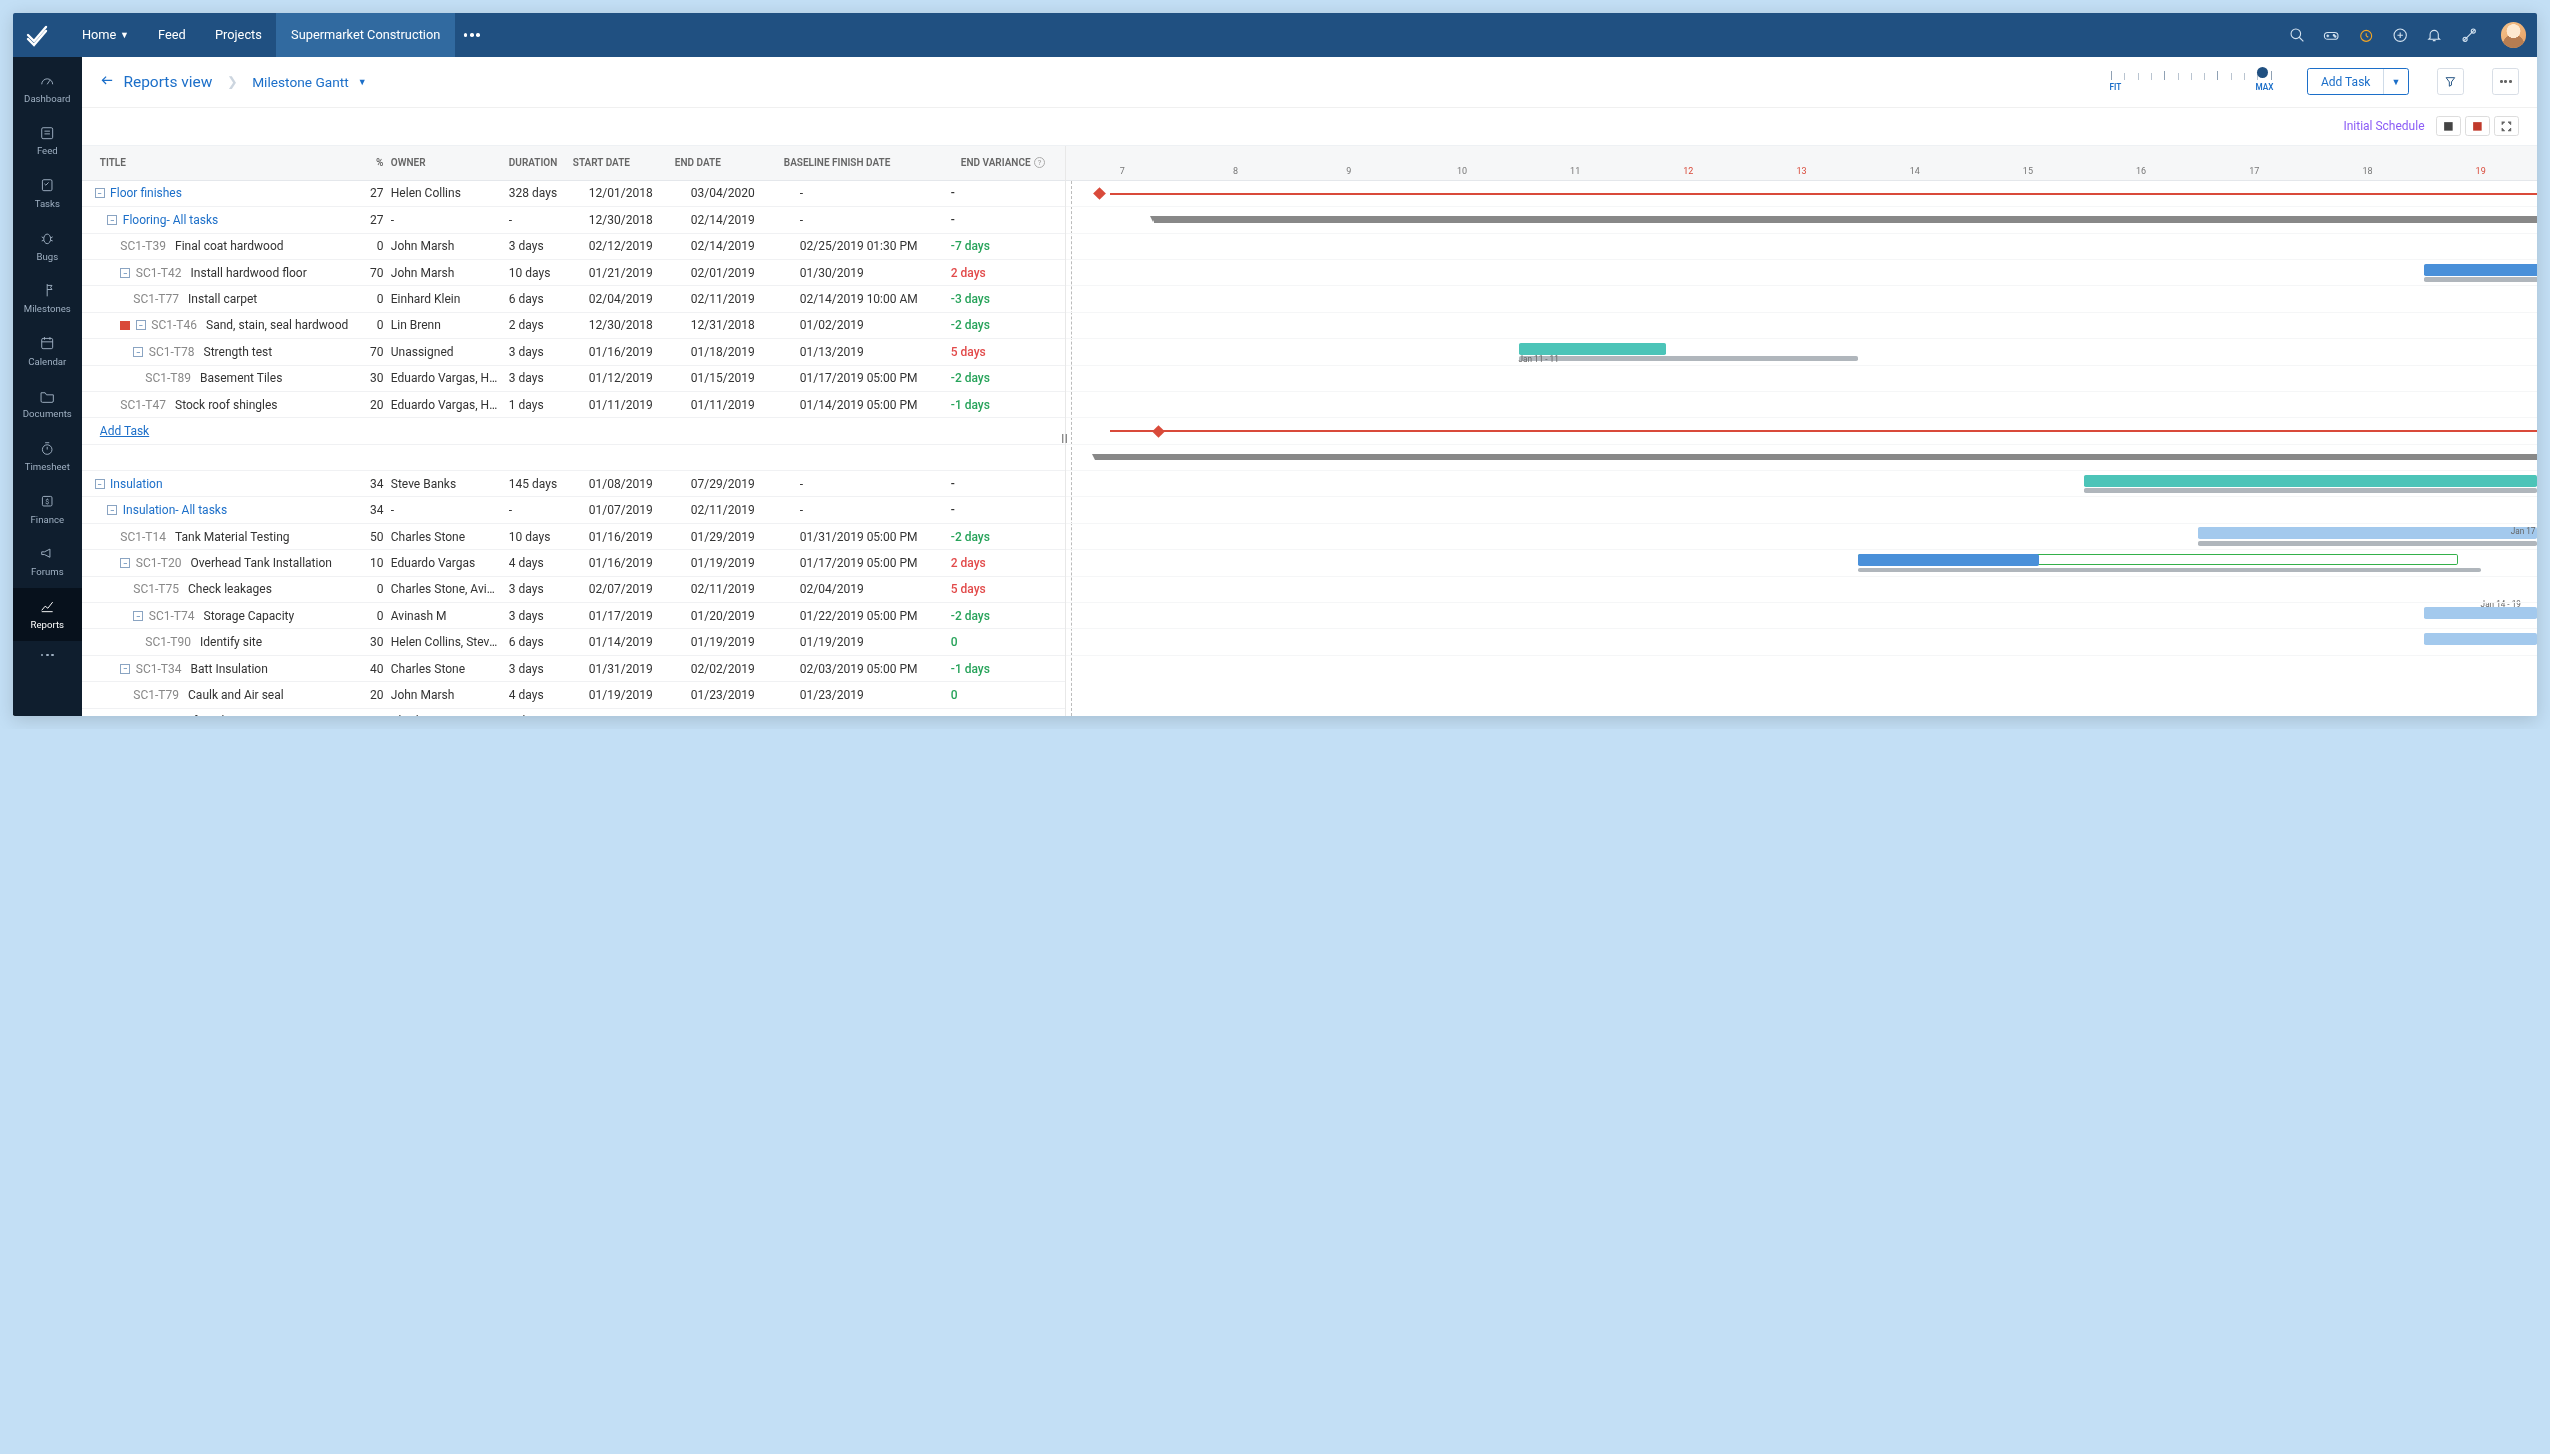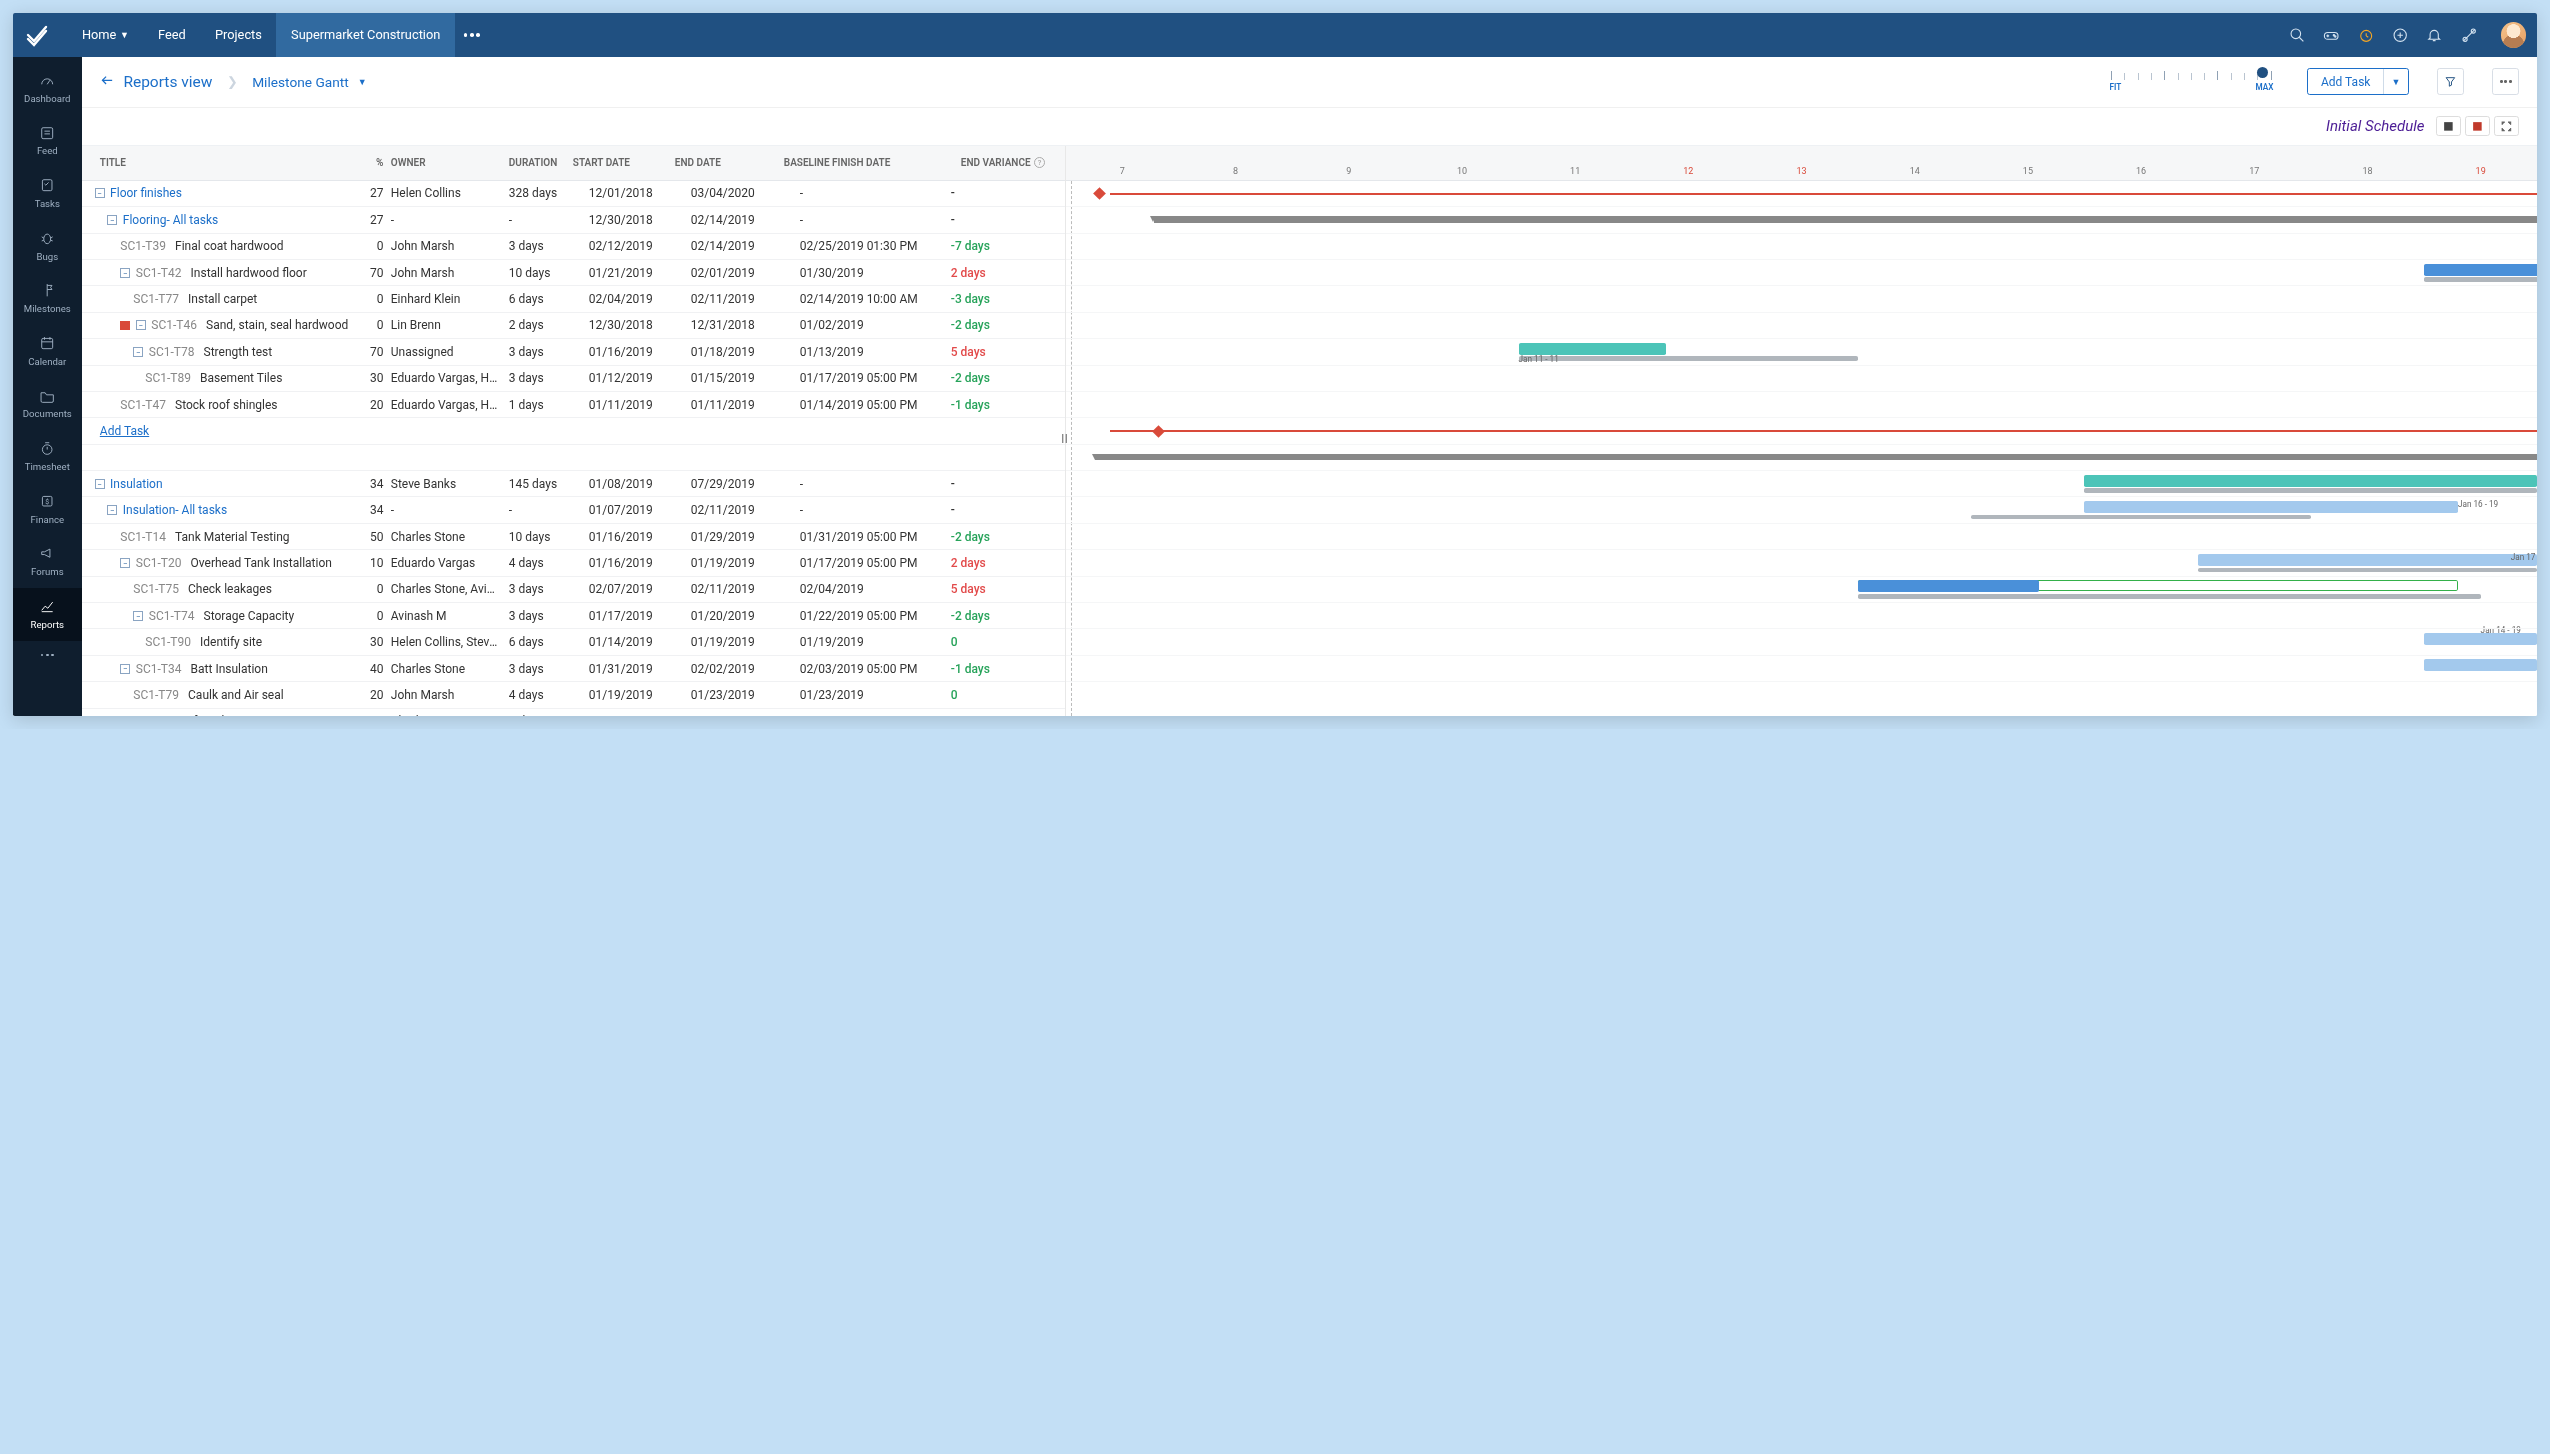--- a/index.html
+++ b/index.html
@@ -59,21 +59,21 @@
 .btn-addtask .lbl{padding:0 12.8px;}
 .btn-addtask .divider{width:0.9px;height:100%;background:#cfdbe8;}
 .btn-addtask .dd{padding:0 7.3px;font-size:9px;}
 .icon-btn { width:27px;height:27px;border:0.9px solid #d8dee6;border-radius:2.7px;display:flex;align-items:center;justify-content:center;margin-left:7.3px;cursor:pointer;color:#205081;}
 .icon-btn svg{width:12.8px;height:12.8px;fill:none;stroke:currentColor;stroke-width:1.8;}
 .icon-btn.dots3 span{width:2.7px;height:2.7px;border-radius:50%;background:#666;margin:0 0.9px;}
 .icon-btn.dots3{color:#666;}
 
 
 .sched-row { height: 38px; display:flex; align-items:center; justify-content:flex-end; padding:0 18px; gap:11px; border-bottom:0.9px solid #eef1f4;}
-.sched-row .sched-label{font-size:15px;color:#4c1d95;font-style:italic;}
+.sched-row .sched-label{font-size:12px;color:#8b5cf6;}
 .sched-icons{display:flex;gap:3.6px;}
 .sicon{width:25.5px;height:20px;border:0.9px solid #ddd;display:flex;align-items:center;justify-content:center;cursor:pointer;border-radius:2.7px;}
 .sicon.r{color:#c0392b;}
 .sicon svg{width:12.8px;height:12.8px;fill:currentColor;}
 
 
 .gantt-split { flex:1; display:flex; min-height:0; }
 .grid-pane { width: 984px; flex-shrink:0; border-right:0.9px solid #e8e8e8; display:flex;flex-direction:column; position:relative;}
 .gantt-pane { flex:1; display:flex; flex-direction:column; min-width:0; position:relative;}
 
@@ -752,25 +752,20 @@
                   <div class="ms-line" style="left:3%;right:0;"></div>
                   <div class="ms-diamond" style="left:6%;"></div>
                 </div>
                 <div class="tl-row">
                   <div class="summary-bar" style="left:2%;right:0;"></div>
                 </div>
                 <div class="tl-row">
                   <div class="bar gray" style="left:69.23076923076923%;width:30.76923076923077%;"></div>
                   <div class="bar teal" style="left:69.23076923076923%;width:30.76923076923077%;"></div>
                 </div>
-                <div class="tl-row">
-                  <div class="bar gray" style="left:61.53846153846154%;width:23.076923076923077%;"></div>
-                  <div class="bar blue-light" style="left:69.23076923076923%;width:25.384615384615383%;"></div>
-                  <div class="bar-label" style="left:94.61538461538463%;">Jan 16 - 19</div>
-                </div>
                 <div class="tl-row"></div>
                 <div class="tl-row">
                   <div class="bar gray" style="left:76.92307692307692%;width:23.076923076923077%;"></div>
                   <div class="bar blue-light" style="left:76.92307692307692%;width:23.076923076923077%;"></div>
                   <div class="bar-label" style="right:1.8px;">Jan 17</div>
                 </div>
                 <div class="tl-row">
                   <div class="bar gray" style="left:53.84615384615385%;width:42.30769230769231%;"></div>
                   <div class="bar green" style="left:53.84615384615385%;width:40.76923076923077%;background:#fff;"></div>
                   <div class="bar blue" style="left:53.84615384615385%;width:12.307692307692308%;"></div>

